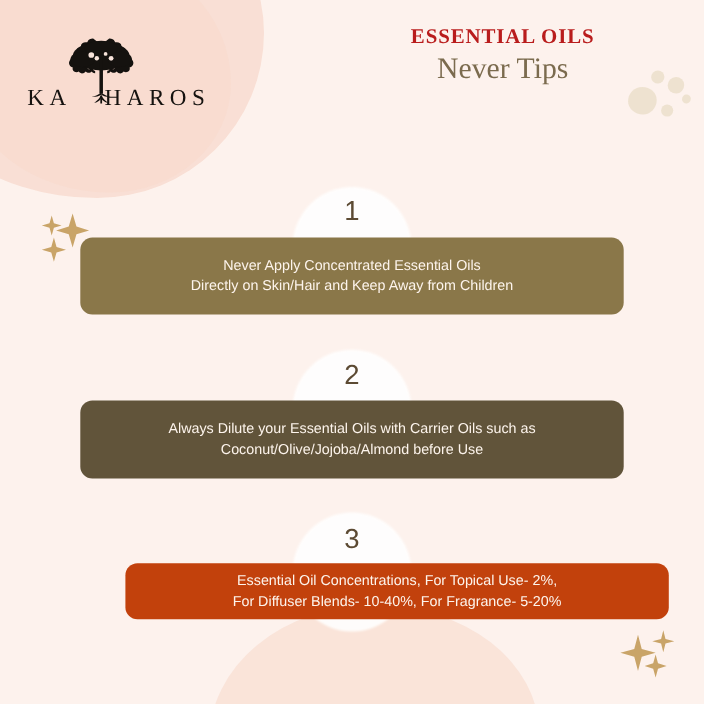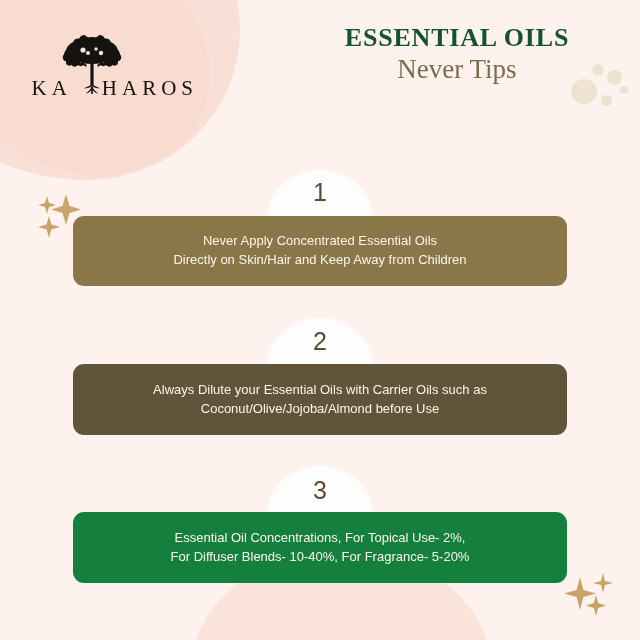--- a/index.html
+++ b/index.html
@@ -83,21 +83,21 @@
     left: 18px;
     top: 34px;
     width: 180px;
     height: 72px;
   }
   #logo-wordmark {
     position: absolute;
     left: 0;
     top: 42px;
     width: 180px;
-    text-align: right;
+    text-align: center;
     font-family: "Liberation Serif", serif;
     font-size: 21px;
     letter-spacing: 5px;
     color: #15120f;
     white-space: nowrap;
   }
   #logo-tree {
     position: absolute;
     left: 43px;
     top: 0px;
@@ -108,23 +108,23 @@
   #title-block {
     position: absolute;
     right: 38px;
     top: 24px;
     text-align: center;
     width: 290px;
   }
   #title-main {
     font-family: "Liberation Serif", serif;
     font-weight: bold;
-    font-size: 26px;
+    font-size: 19px;
     letter-spacing: 0.8px;
-    color: #14532d;
+    color: #b91c1c;
     line-height: 1.05;
     white-space: nowrap;
   }
   #title-sub {
     font-family: "Liberation Serif", serif;
     font-size: 27px;
     color: #7b6b4e;
     line-height: 1.15;
     margin-top: 3px;
   }
@@ -263,19 +263,19 @@
     <div class="tip-number" style="top:329px;">2</div>
     <div class="tip-box" style="top:364px; height:71px; background:#61543a;">
       <div class="tip-text">Always Dilute your Essential Oils with Carrier Oils such as
 Coconut/Olive/Jojoba/Almond before Use</div>
     </div>
   </div>
 
   <div class="tip" style="top:0;">
     <div class="number-halo" style="left:266px; top:466px;"></div>
     <div class="tip-number" style="top:478px;">3</div>
-    <div class="tip-box" style="top:512px; height:71px; background:#15803d;">
+    <div class="tip-box" style="top:512px; height:51px; background:#c2410c;margin-left:41px;">
       <div class="tip-text">Essential Oil Concentrations, For Topical Use- 2%,
 For Diffuser Blends- 10-40%, For Fragrance- 5-20%</div>
     </div>
   </div>
 
 </div>
 
 </body></html>

